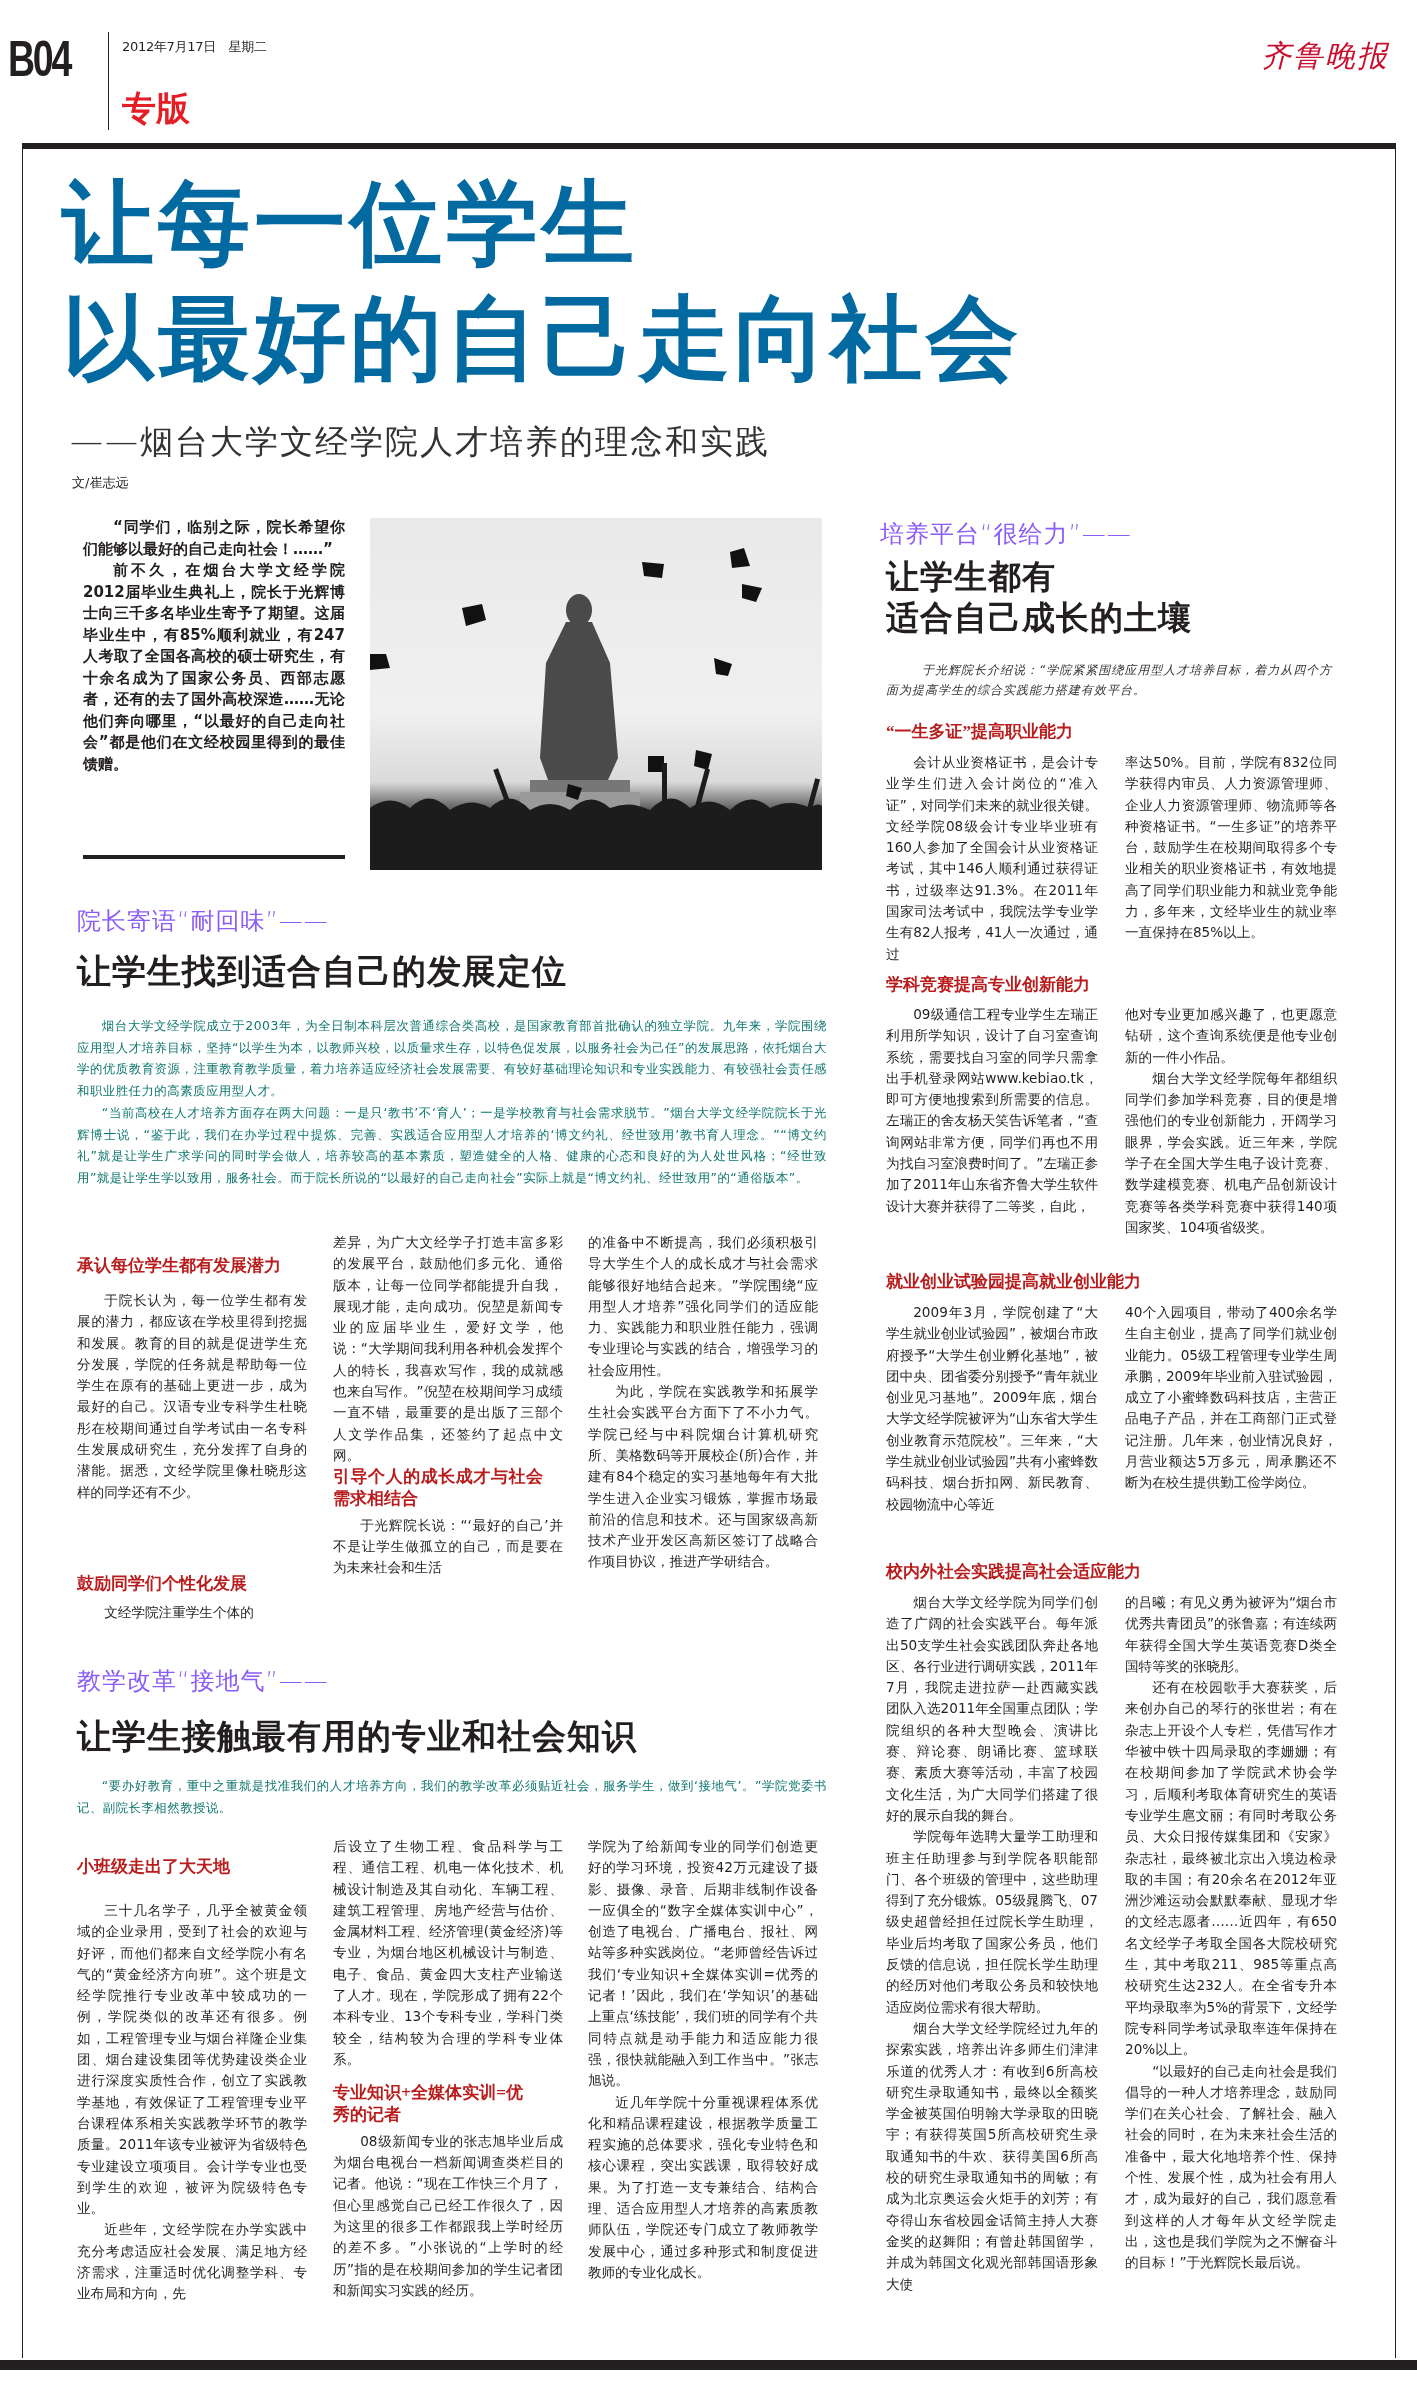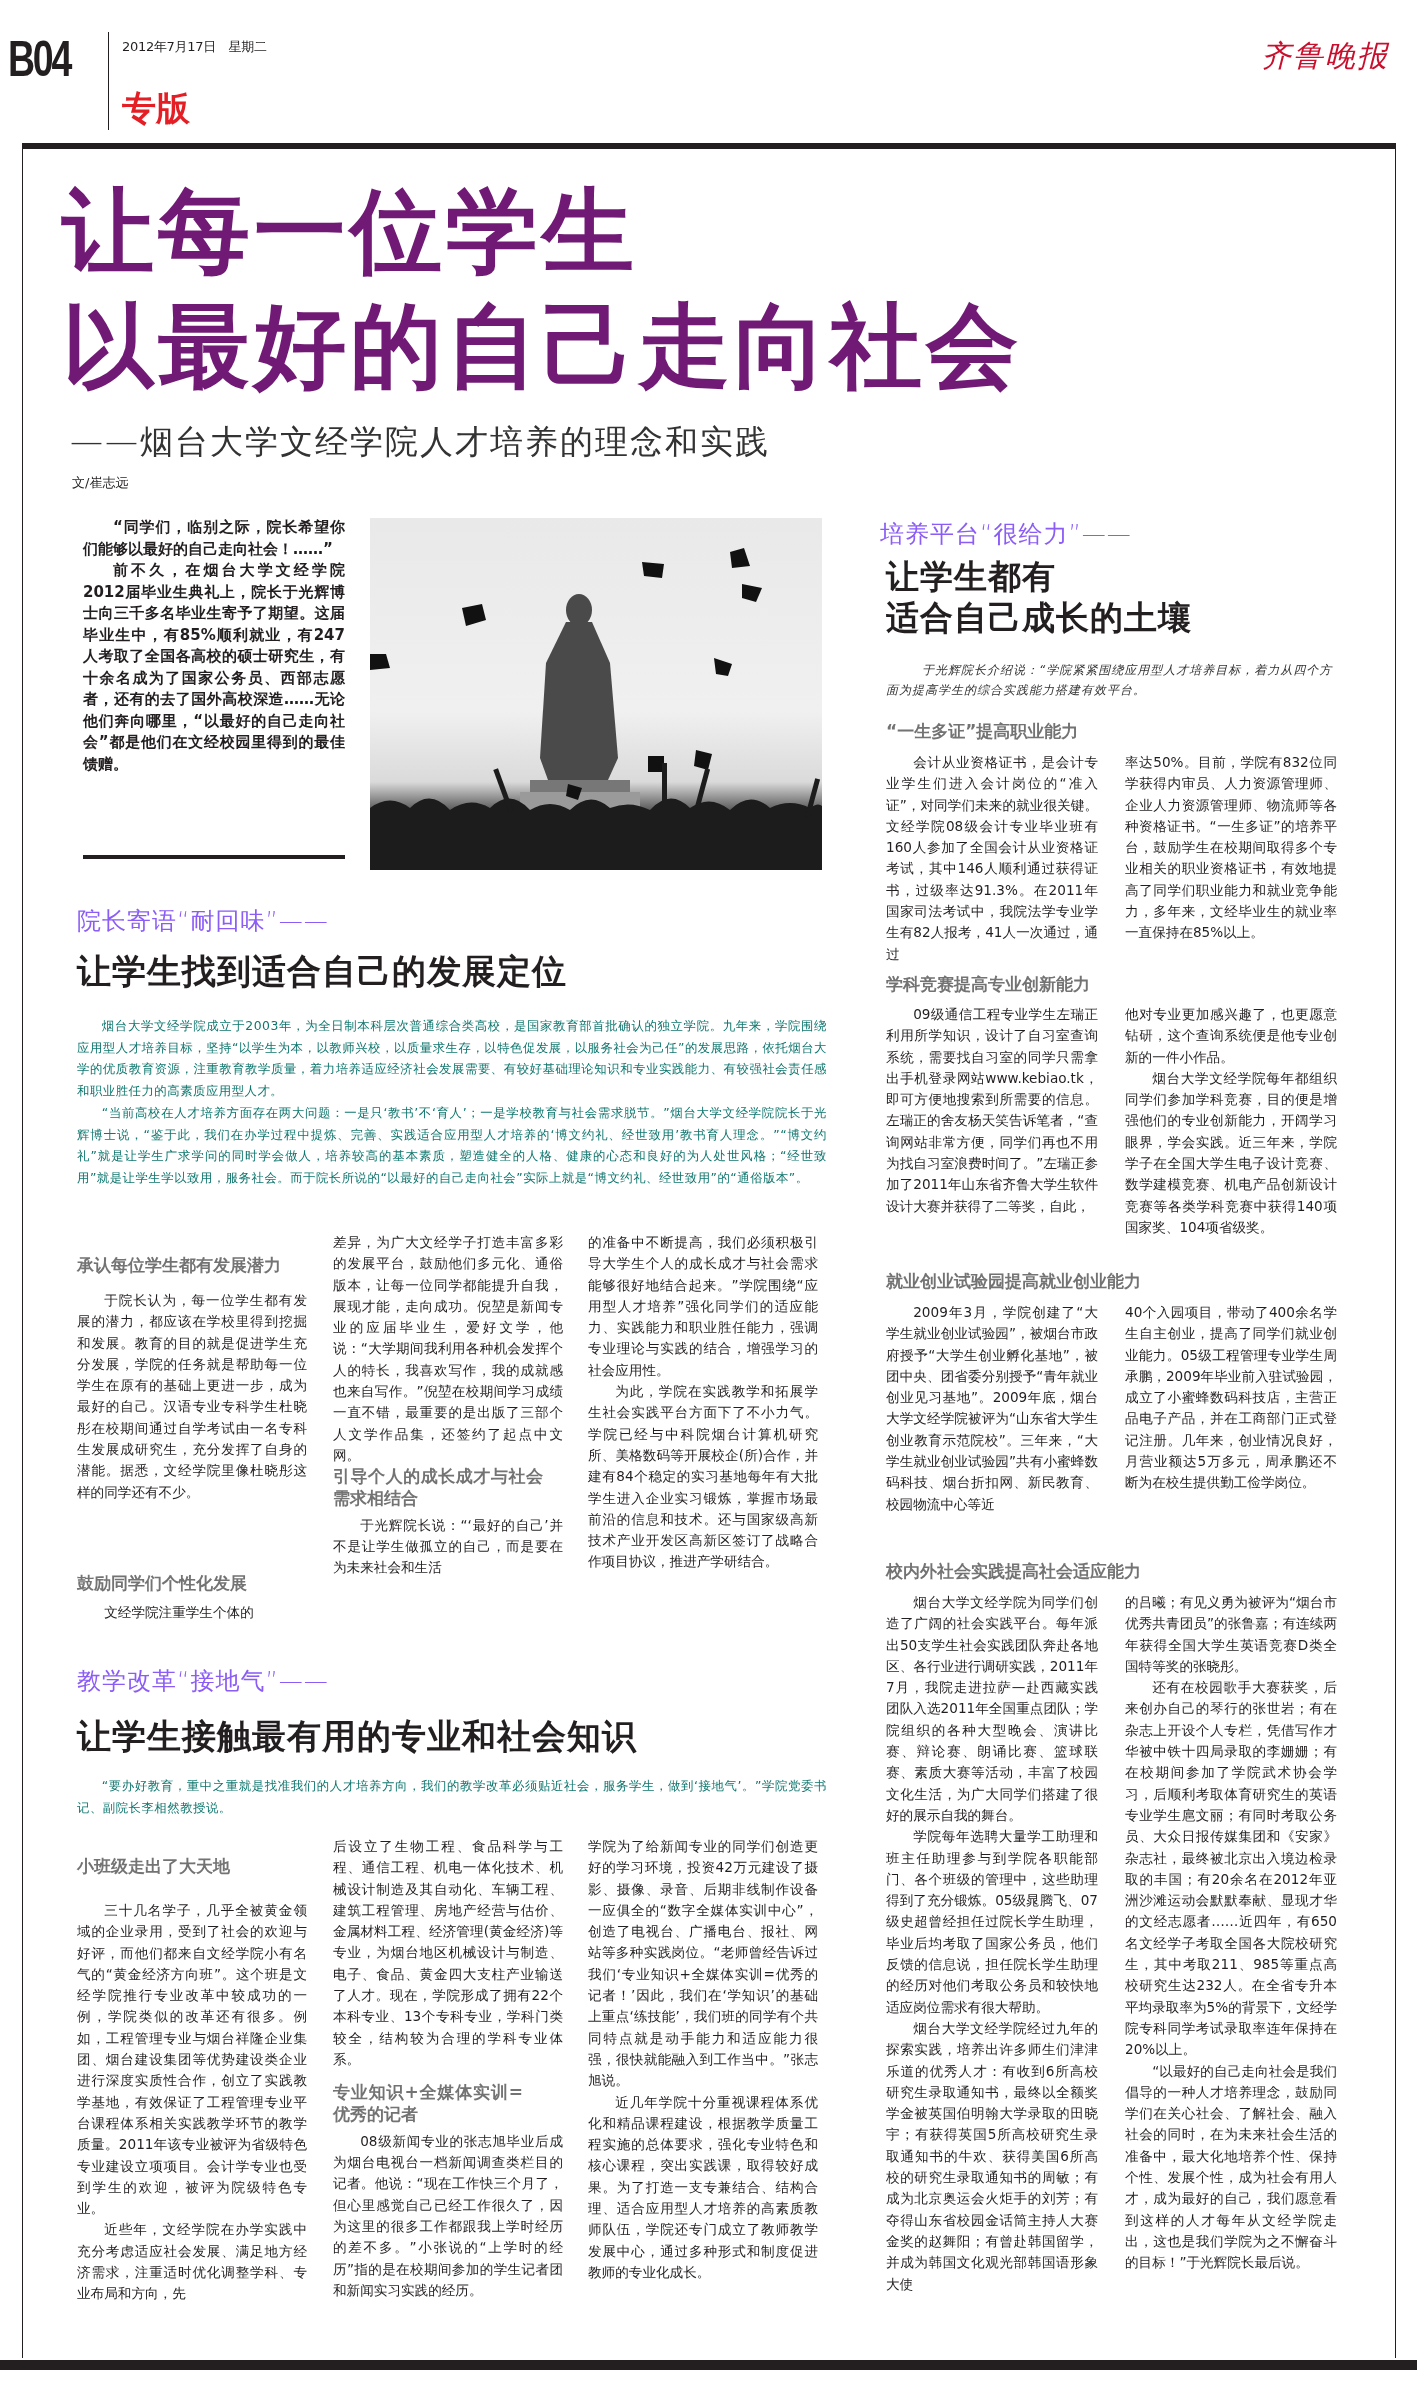--- a/index.html
+++ b/index.html
@@ -12,39 +12,39 @@
   #hdr-vline { left: 108px; top: 32px; width: 1px; height: 98px; background: #231f20; }
   #hdr-date { left: 122px; top: 38px; font-size: 13px; color: #231f20; letter-spacing: -0.3px; }
   #hdr-section { left: 122px; top: 86px; font-size: 34px; font-weight: bold; color: #e31e24; }
   #hdr-logo { right: 28px; top: 36px; font-family: "DejaVu Serif", serif; font-style: italic; font-size: 30px; color: #c8102e; letter-spacing: 2px; }
   #top-rule { left: 22px; top: 143px; width: 1374px; height: 6px; background: #231f20; }
   #left-border { left: 22px; top: 143px; width: 1px; height: 2215px; background: #231f20; }
   #right-border { left: 1395px; top: 143px; width: 1px; height: 2215px; background: #231f20; }
   #bottom-rule { left: 0px; top: 2360px; width: 1417px; height: 10px; background: #231f20; }
 
   
-  .hl { font-family: Liberation Sans, sans-serif; font-weight: 900; color: #701a75; letter-spacing: 4px; line-height: 1; }
+  .hl { font-family: Liberation Mono, monospace; font-weight: 900; color: #0369a1; letter-spacing: 4px; line-height: 1; }
   #hl-1 { left: 62px; top: 185px; font-size: 92px; }
   #hl-2 { left: 62px; top: 300px; font-size: 92px; }
   #hl-sub { left: 70px; top: 420px; font-size: 33px; font-weight: 300; color: #333; letter-spacing: 2px; }
   #byline { left: 72px; top: 474px; font-size: 13px; }
 
   
   #intro { left: 83px; top: 517px; width: 262px; font-size: 15px; font-weight: bold; line-height: 21.5px; text-align: justify; }
   #intro p { text-indent: 2em; }
   #intro-rule { left: 83px; top: 855px; width: 262px; height: 4px; background: #231f20; }
 
   
   #photo { left: 370px; top: 518px; width: 452px; height: 352px; overflow: hidden; background: linear-gradient(180deg,#e9e9e9 0%,#f0f0f0 55%,#dadada 75%,#2a2a2a 86%,#141414 100%); }
   #photo svg { width: 100%; height: 100%; display: block; }
 
   
   .kicker { font-size: 24px; color: #8b5cf6; font-weight: 300; letter-spacing: 1px; }
   .sechead { font-size: 34px; font-weight: bold; color: #231f20; letter-spacing: 1px; line-height: 1.25; }
-  .subhead { font-size: 17px; font-weight: bold; color: #737373; }
+  .subhead { font-size: 17px; font-weight: bold; color: #b91c1c; font-family: Liberation Serif, serif; }
 
   #k1 { left: 880px; top: 518px; }
   #h1 { left: 886px; top: 556px; font-size: 33px; }
   #lede1 { left: 886px; top: 660px; width: 455px; font-size: 12px; font-style: italic; line-height: 20px; text-indent: 3em; color: #333; letter-spacing: 1px; }
 
   #k2 { left: 77px; top: 905px; }
   #h2 { left: 77px; top: 950px; }
   #k3 { left: 77px; top: 1665px; }
   #h3 { left: 77px; top: 1715px; }
 

